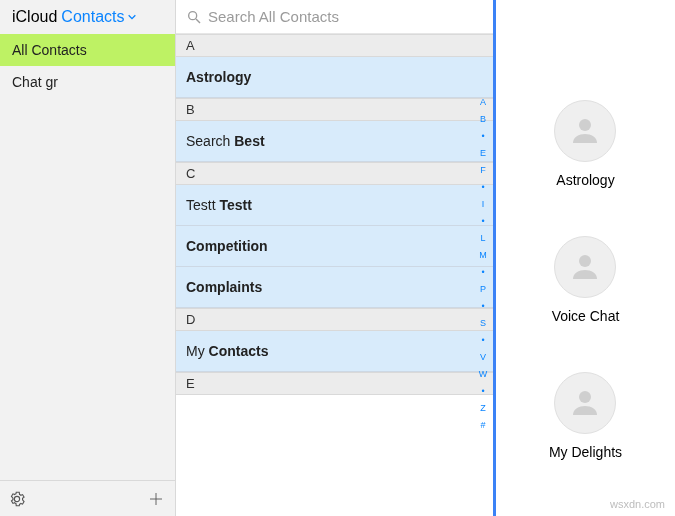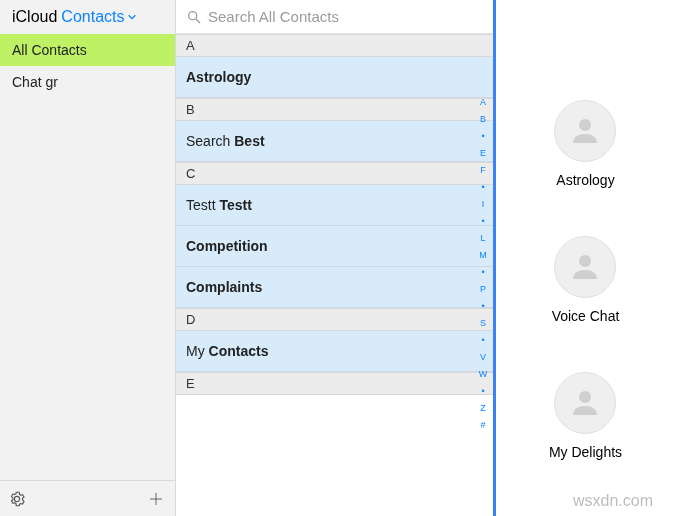--- a/index.html
+++ b/index.html
@@ -26,21 +26,21 @@
     .row { background:#d8ebfb; border-bottom:1px solid #cdd8e4; padding:12px 10px; font-size:14px; color:#222; cursor:pointer; }
     .row .bold { font-weight:600; }
     .index-rail { position:absolute; right:4px; top:60px; width:12px; text-align:center; font-size:9px; color:#0a84ff; line-height:1.9; pointer-events:none; }
     .index-rail div { height:17px; }
     
     .detail { flex:1; background:#fff; display:flex; flex-direction:column; align-items:center; padding-top:100px; gap:40px; }
     .card { display:flex; flex-direction:column; align-items:center; gap:10px; }
     .avatar { width:62px; height:62px; border-radius:50%; background:#efefef; border:1px solid #e0e0e0; display:flex; align-items:center; justify-content:center; }
     .avatar svg { width:36px; height:36px; color:#cfcfcf; }
     .card-label { font-size:14px; color:#000; }
-    .watermark { position:absolute; right:22px; bottom:6px; font-size:16px; color:#bdbdbd; }
+    .watermark { position:absolute; right:10px; bottom:6px; font-size:11px; color:#bdbdbd; }
   </style>
 </head>
 <body>
 
 <div class="app">
 
   <div class="sidebar">
     <div class="sb-header">
       <span class="sb-brand">iCloud</span>
       <span class="sb-app">

